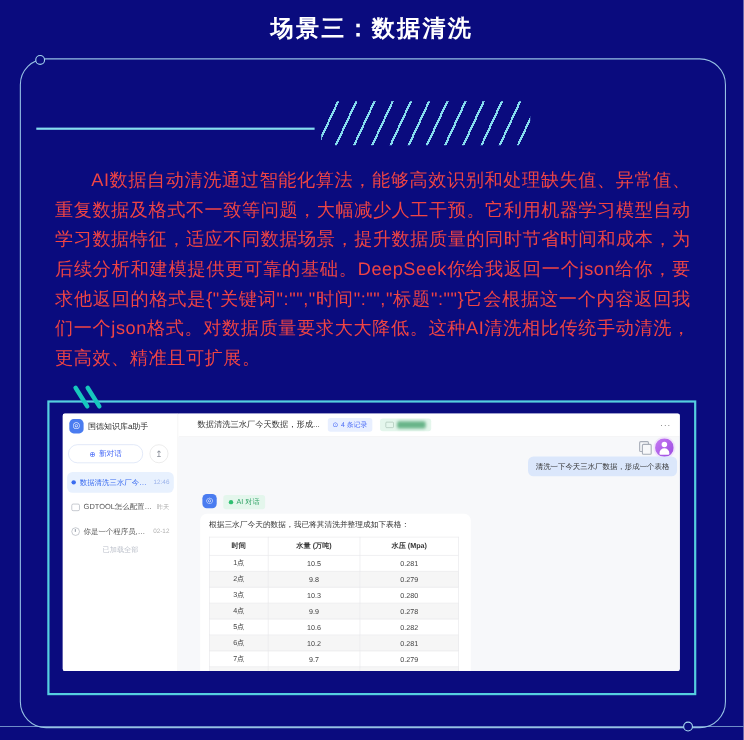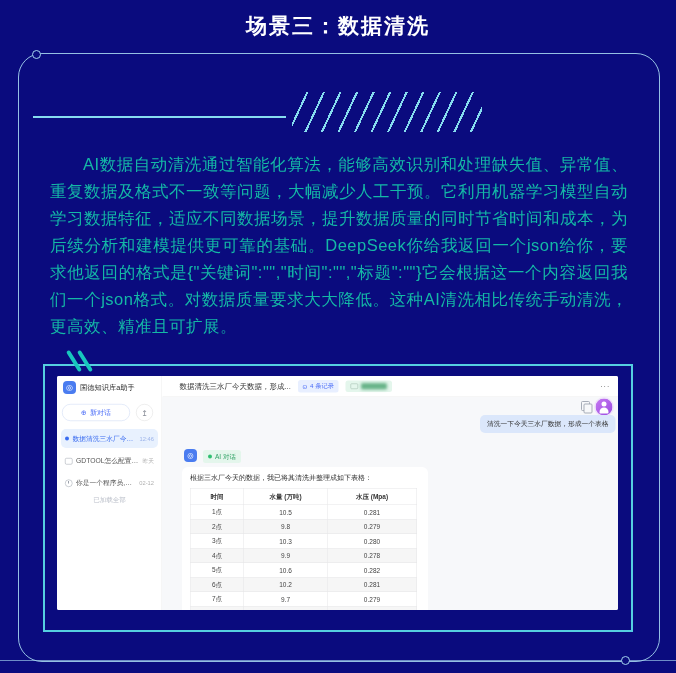--- a/index.html
+++ b/index.html
@@ -29,21 +29,21 @@
   .deco-circle.br{left:621px;top:656px;}
   .deco-line{
     position:absolute;left:33px;top:116px;width:253px;height:2px;background:#86dcef;
   }
   .deco-stripes{
     position:absolute;left:292px;top:92px;width:190px;height:40px;
     background:repeating-linear-gradient(115deg,transparent 0 13px,#86dcef 13px 15px);
   }
   .paragraph{
     position:absolute;left:50px;top:151px;width:578px;
-    color:#14b8a6;font-size:16.5px;line-height:27px;font-weight:500;
+    color:#ef4444;font-size:16.5px;line-height:27px;font-weight:500;
     text-align:justify;text-indent:2em;letter-spacing:.5px;
   }
   
   .shot-frame{
     position:absolute;left:43px;top:364px;width:590px;height:268px;
     border:2px solid #55cfe0;box-sizing:border-box;
   }
   .shot-mark{
     position:absolute;width:4px;height:24px;background:#17c7bd;border-radius:2px;z-index:4;
   }

